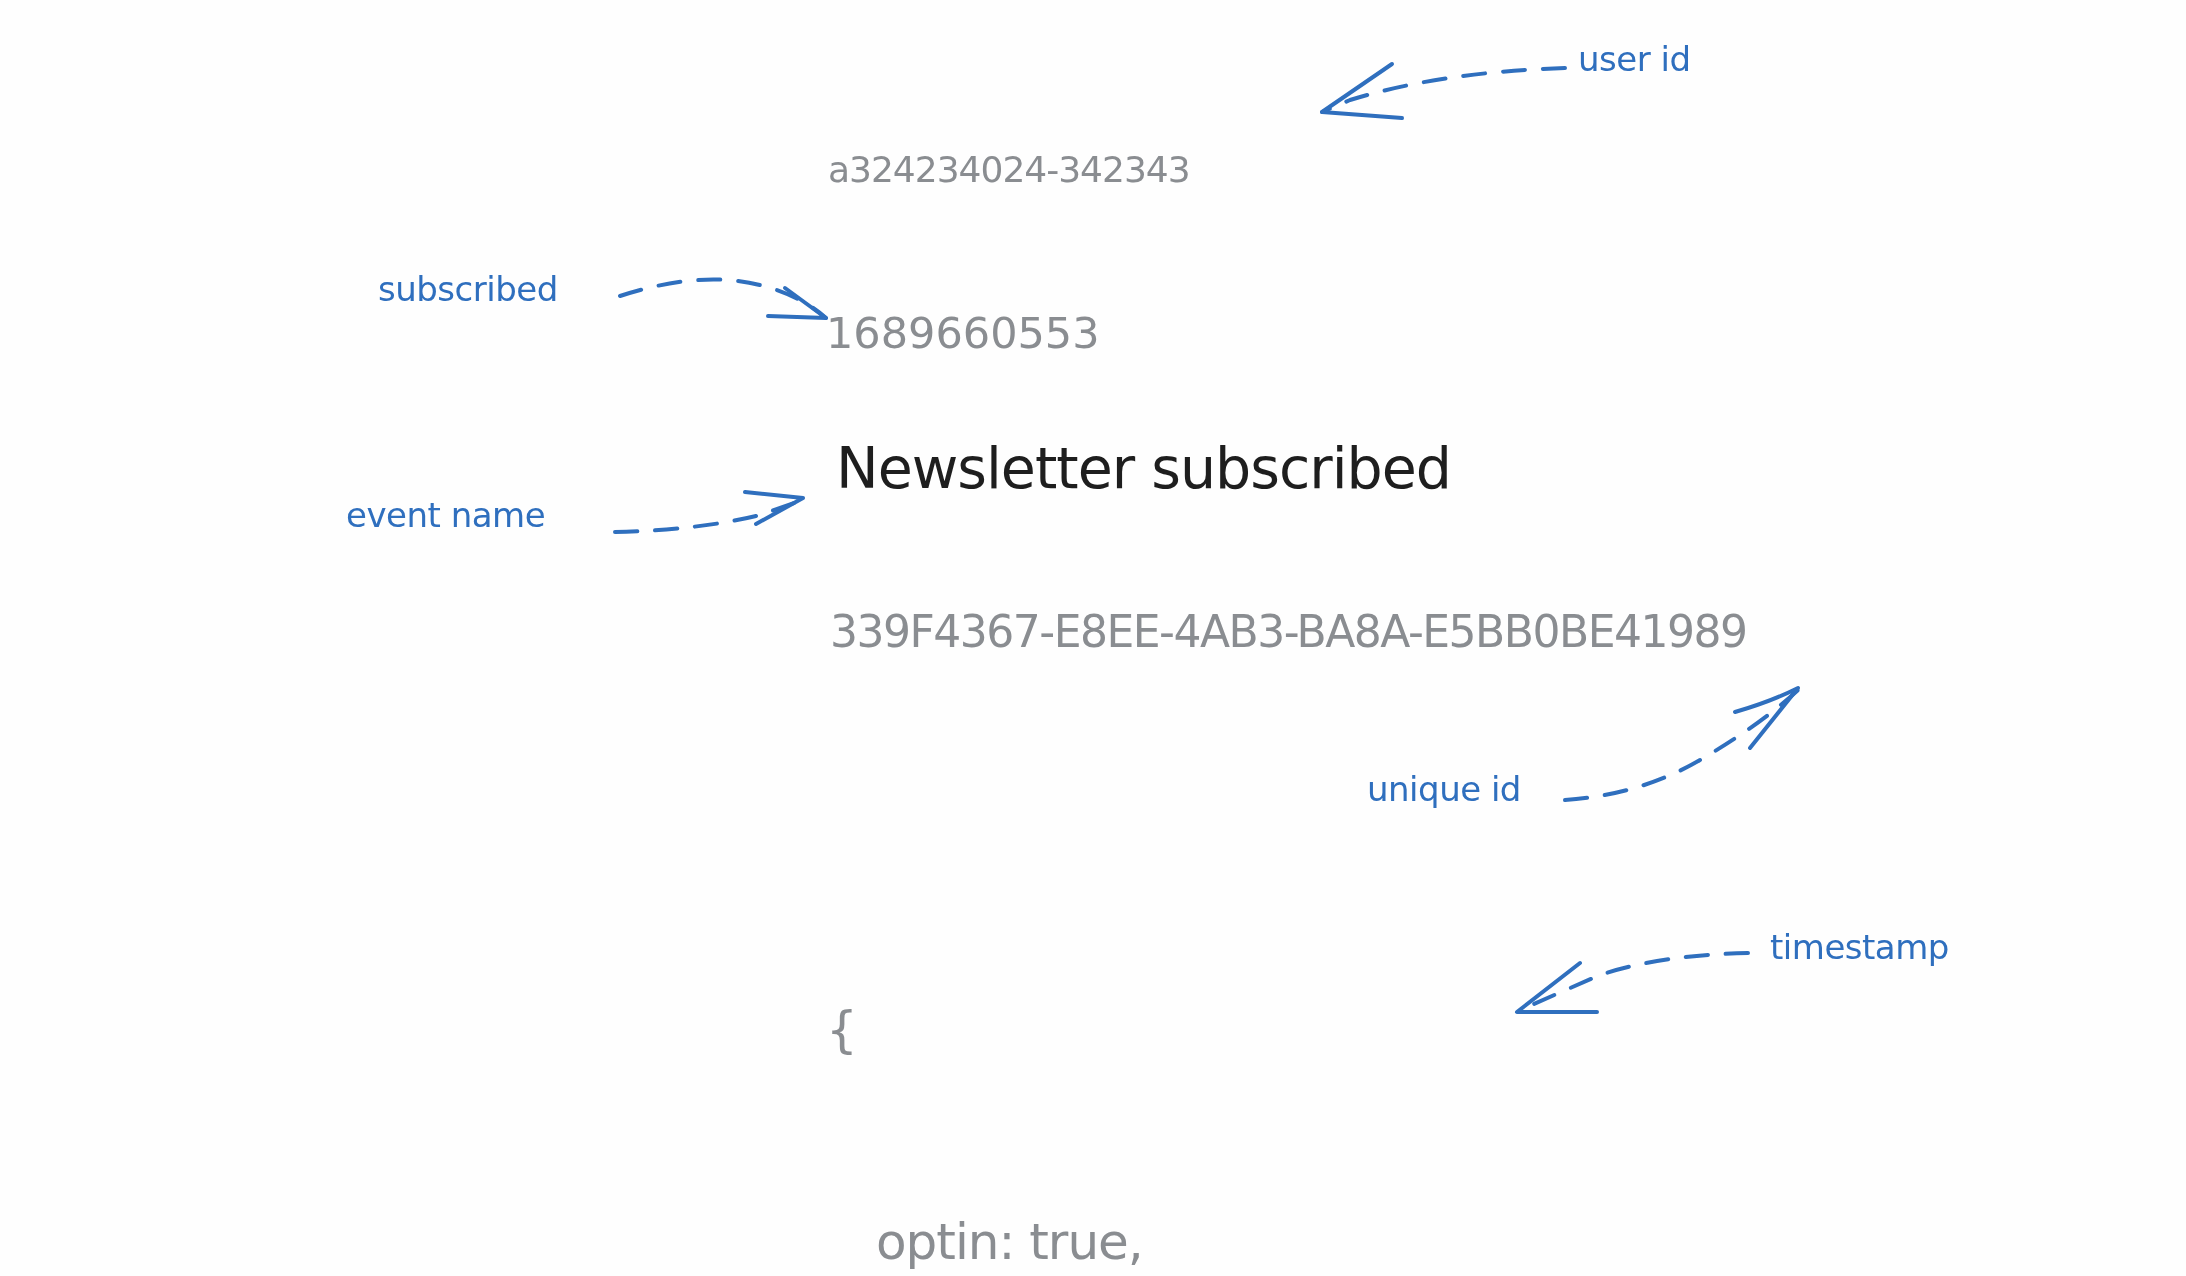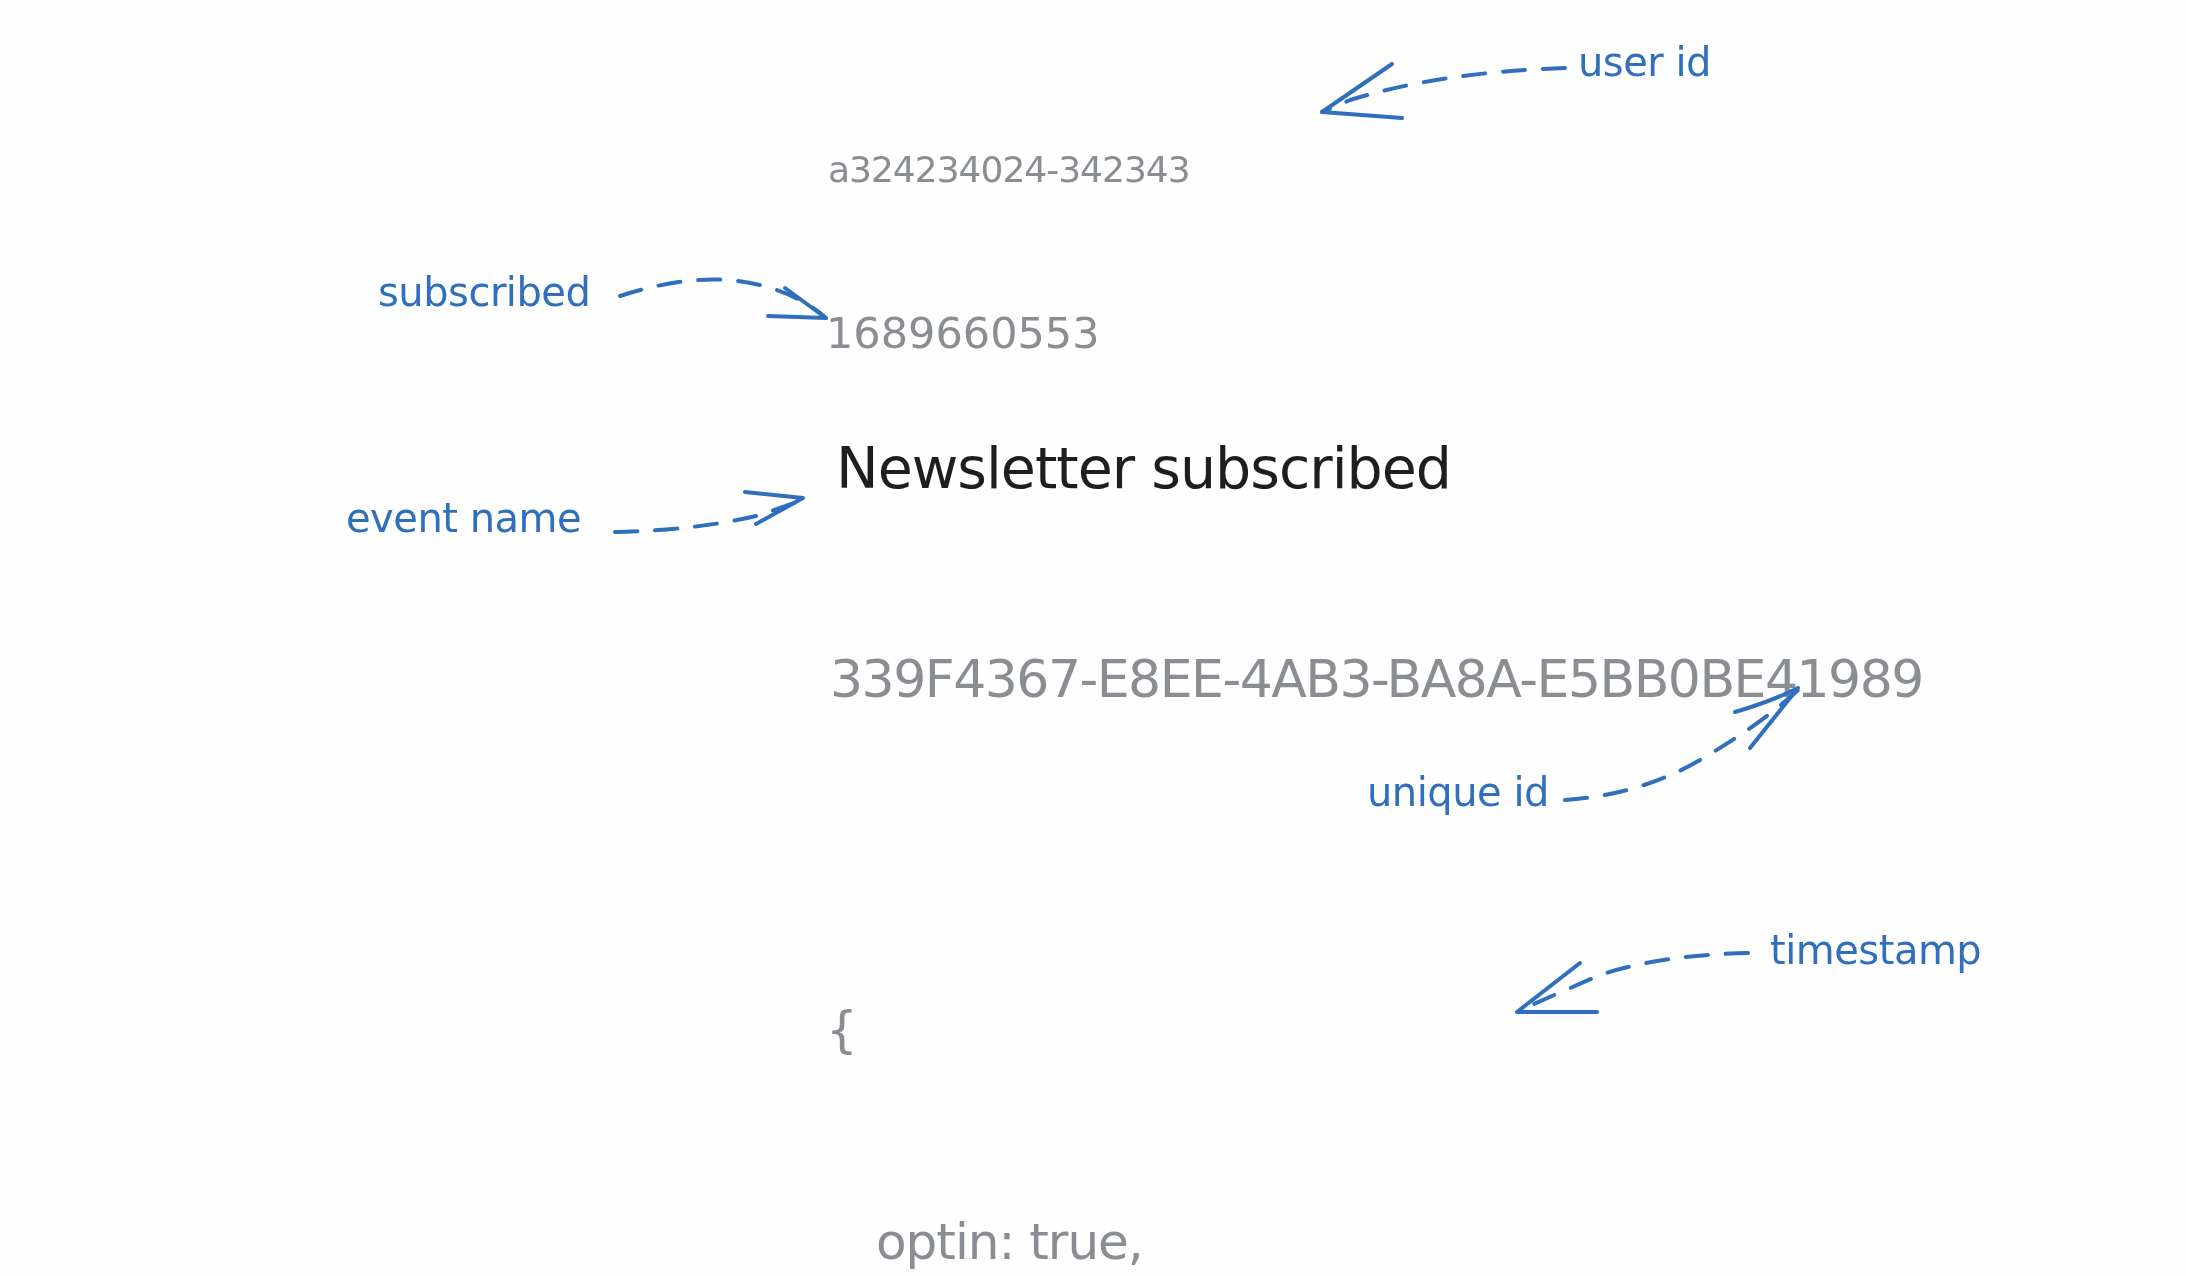--- a/index.html
+++ b/index.html
@@ -34,39 +34,39 @@
     .event-name {
       position: absolute;
       left: 836px; top: 440px;
       font-size: 57px;
       color: #1e1e1e;
       font-family: "DejaVu Sans", sans-serif;
       letter-spacing: -1px;
       white-space: pre;
       line-height: 1;
     }
-    .unique-id { left: 830px; top: 610px; font-size: 52px; letter-spacing: -1.5px; margin-top: 43px; }
+    .unique-id { left: 830px; top: 610px; font-size: 44px; letter-spacing: -1.5px; }
     .props {
       position: absolute;
       left: 826px; top: 860px;
       color: #8a8d91;
       font-size: 50px;
       line-height: 68px;
       font-family: "DejaVu Sans", sans-serif;
       letter-spacing: -1px;
       white-space: pre;
     }
     .props .line { display: block; }
     .props .brace-open { margin-bottom: 8px; }
     .props .indent { padding-left: 50px; }
     .label {
       position: absolute;
       color: #2f6fbe;
       font-family: "DejaVu Sans", sans-serif;
-      font-size: 40px;
+      font-size: 34px;
       letter-spacing: -0.5px;
       white-space: pre;
       line-height: 1;
     }
     .label-user-id { left: 1578px; top: 42px; }
     .label-timestamp { left: 378px; top: 272px; }
     .label-event-name { left: 346px; top: 498px; }
     .label-unique-id { left: 1355px; top: 772px; margin-left: 12px; }
     .label-properties { left: 1770px; top: 930px; }
     svg.arrows {

